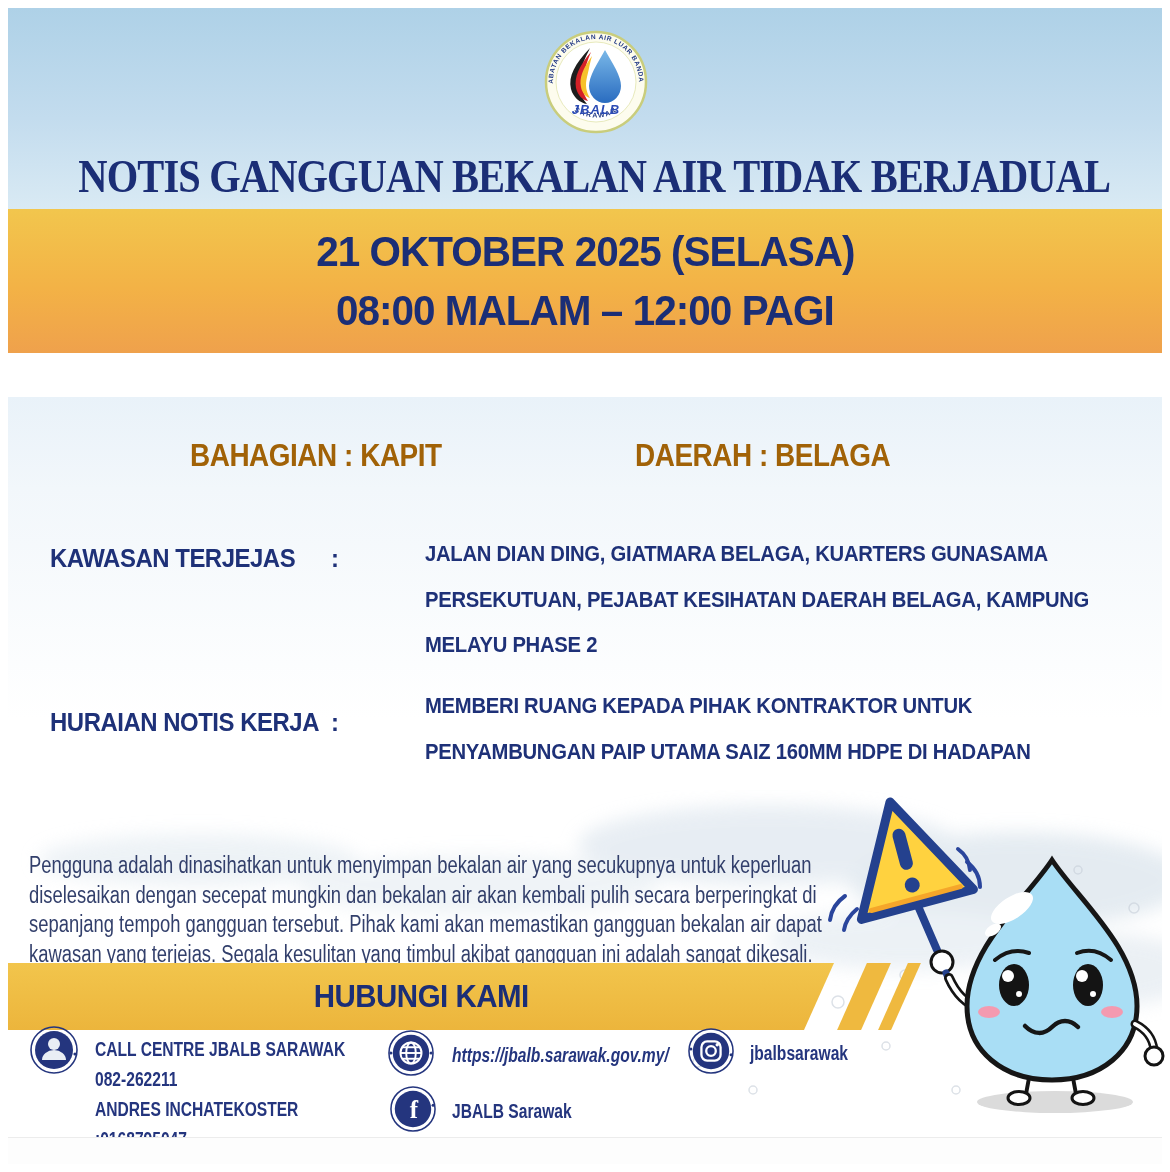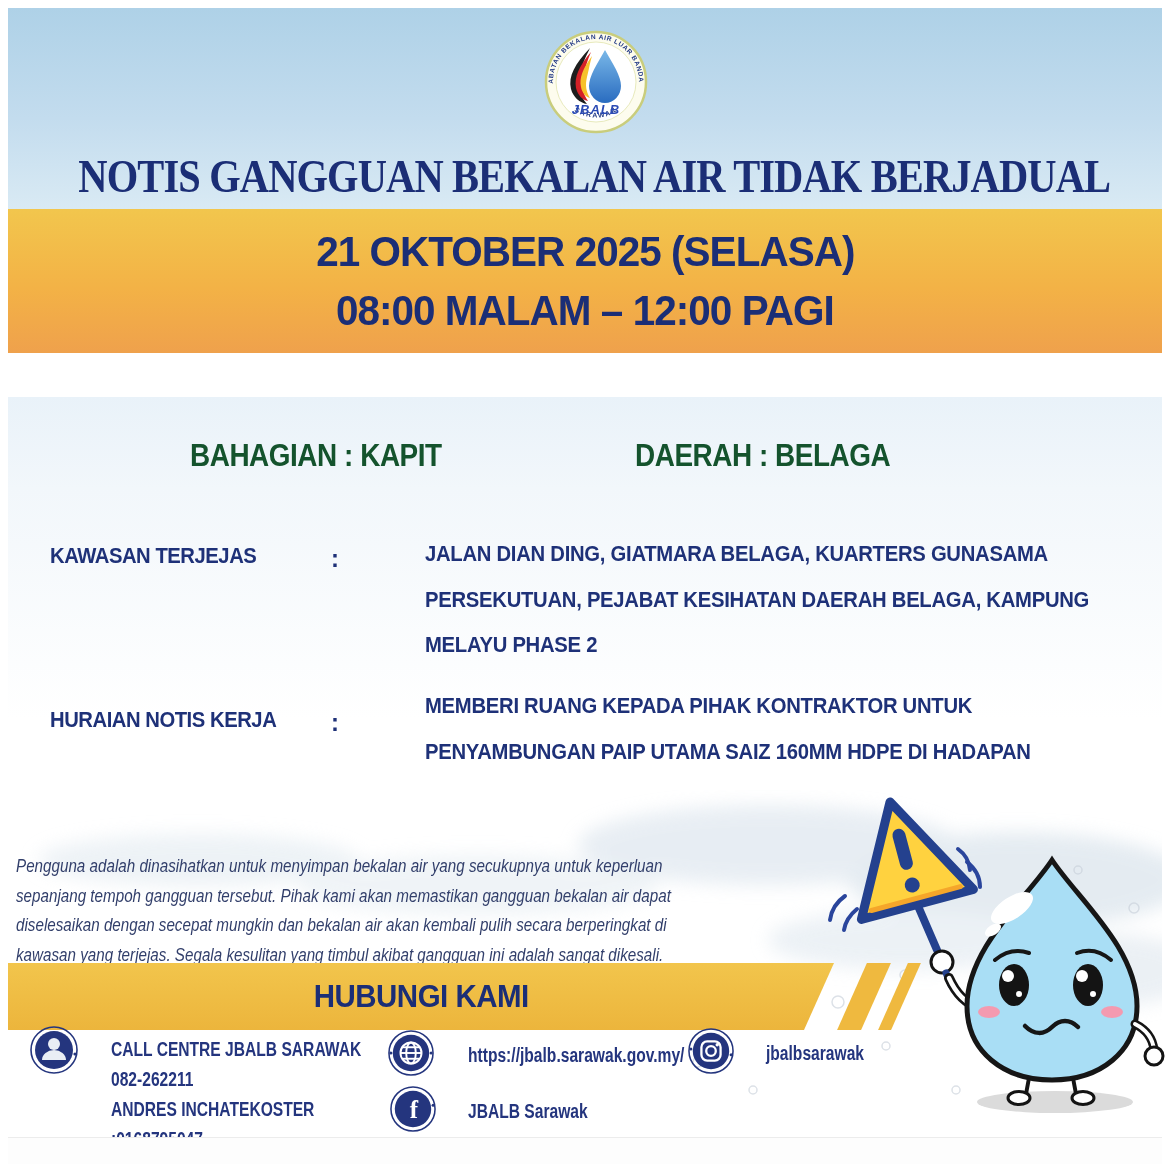--- a/index.html
+++ b/index.html
@@ -18,55 +18,55 @@
   }
   
   .schedule{position:absolute;left:8px;right:8px;top:209px;height:144px;
     background:linear-gradient(180deg,#f2c64d 0%,#f3b246 55%,#efa14c 100%);
     display:flex;flex-direction:column;align-items:center;justify-content:center;gap:10px;}
   .schedule .line{display:inline-block;white-space:nowrap;transform:scaleX(.94);
     font-size:43px;font-weight:bold;letter-spacing:-1px;color:#1b2e76;}
   
   .main-bg{position:absolute;left:8px;right:8px;top:397px;bottom:8px;
     background:linear-gradient(180deg,#e9f2f9 0%,#f2f7fb 12%,#ffffff 42%,#ffffff 100%);}
-  .region-item{position:absolute;font-size:31px;font-weight:bold;color:#14532d;}
+  .region-item{position:absolute;font-size:31px;font-weight:bold;color:#a16207;}
   .region-item .c{display:inline-block;white-space:nowrap;transform:scaleX(.9);transform-origin:left center;letter-spacing:-0.5px;}
   #bahagian{left:190px;top:438px;} #daerah{left:622px;top:438px;margin-left:13px;}
-  .detail-label{position:absolute;left:50px;font-size:22px;font-weight:bold;}
+  .detail-label{position:absolute;left:50px;font-size:26px;font-weight:bold;}
   .detail-label .c, .detail-colon .c{display:inline-block;white-space:nowrap;transform:scaleX(.92);transform-origin:left center;letter-spacing:-0.5px;}
   .detail-colon{position:absolute;left:331px;font-size:26px;font-weight:bold;}
   .detail-lines{position:absolute;left:425px;font-size:22.5px;font-weight:bold;line-height:45.5px;}
   .detail-lines div{white-space:nowrap;}
   .detail-lines .c{display:inline-block;transform:scaleX(.9);transform-origin:left center;letter-spacing:-0.3px;}
   #kawasan-label{top:543px;} #kawasan-colon{top:543px;} #kawasan-lines{top:531px;}
   #huraian-label{top:707px;} #huraian-colon{top:707px;} #huraian-lines{top:683px;}
   
   .splash{position:absolute;left:8px;top:790px;width:1154px;height:350px;pointer-events:none;}
   
-  .advisory{position:absolute;left:16px;top:851px;width:840px;
-    font-style:italic;font-size:19px;line-height:29.5px;color:#323f6b;font-weight:500;}
+  .advisory{position:absolute;left:29px;top:851px;width:840px;
+    font-size:23px;line-height:29.5px;color:#323f6b;font-weight:500;}
   .advisory div{white-space:nowrap;}
   .advisory .c{display:inline-block;transform:scaleX(.8);transform-origin:left center;}
   
   .hubungi{position:absolute;left:8px;top:963px;width:826px;height:67px;
     background:linear-gradient(180deg,#f2c54c 0%,#ecb53c 100%);
     clip-path:polygon(0 0,100% 0,calc(100% - 30px) 100%,0 100%);
     display:flex;align-items:center;justify-content:center;}
   .hubungi .c{display:inline-block;white-space:nowrap;transform:scaleX(.95);
     font-size:31px;font-weight:bold;letter-spacing:-0.5px;color:#1b2e76;}
   .stripe{position:absolute;top:963px;height:67px;background:#efb93f;transform:skewX(-24deg);}
   .stripe1{left:852px;width:24px;} .stripe2{left:893px;width:13px;}
   
   .cicon{position:absolute;width:48px;height:48px;}
-  .ctext{position:absolute;font-weight:bold;color:#24357e;font-size:20px;line-height:30px;margin-left:16px;}
+  .ctext{position:absolute;font-weight:bold;color:#24357e;font-size:20px;line-height:30px;}
   .ctext .c{display:inline-block;white-space:nowrap;transform:scaleX(.78);transform-origin:left center;}
   #icon-person{left:30px;top:1026px;}
   #call-lines{left:95px;top:1034px;}
   #icon-globe{left:388px;top:1030px;width:46px;height:46px;}
-  #web-text{left:452px;top:1040px;}
+  #web-text{left:452px;top:1040px;font-style:italic;}
   #icon-fb{left:390px;top:1086px;width:46px;height:46px;}
   #fb-text{left:452px;top:1096px;}
   #icon-ig{left:688px;top:1028px;width:46px;height:46px;}
   #ig-text{left:750px;top:1038px;}
   
   .mascot{position:absolute;left:815px;top:778px;width:355px;height:350px;}
   .bottom-strip{position:absolute;left:8px;right:8px;bottom:8px;height:26px;background:#fdfdfd;border-top:1px solid #ececec;}
 </style>
 </head>
 <body>
@@ -165,22 +165,22 @@
   <div class="detail-colon" id="huraian-colon">
     <span class="c">:</span>
   </div>
   <div class="detail-lines" id="huraian-lines">
     <div><span class="c">MEMBERI RUANG KEPADA PIHAK KONTRAKTOR UNTUK</span></div>
     <div><span class="c">PENYAMBUNGAN PAIP UTAMA SAIZ 160MM HDPE DI HADAPAN</span></div>
   </div>
 
   <div class="advisory">
     <div><span class="c">Pengguna adalah dinasihatkan untuk menyimpan bekalan air yang secukupnya untuk keperluan</span></div>
+    <div><span class="c">diselesaikan dengan secepat mungkin dan bekalan air akan kembali pulih secara berperingkat di</span></div>
     <div><span class="c">sepanjang tempoh gangguan tersebut. Pihak kami akan memastikan gangguan bekalan air dapat</span></div>
-    <div><span class="c">diselesaikan dengan secepat mungkin dan bekalan air akan kembali pulih secara berperingkat di</span></div>
     <div><span class="c">kawasan yang terjejas. Segala kesulitan yang timbul akibat gangguan ini adalah sangat dikesali.</span></div>
   </div>
 
   <div class="hubungi">
     <span class="c">HUBUNGI KAMI</span>
   </div>
   <div class="stripe stripe1"></div>
   <div class="stripe stripe2"></div>
 
   <svg class="cicon" id="icon-person" viewBox="0 0 48 48">

